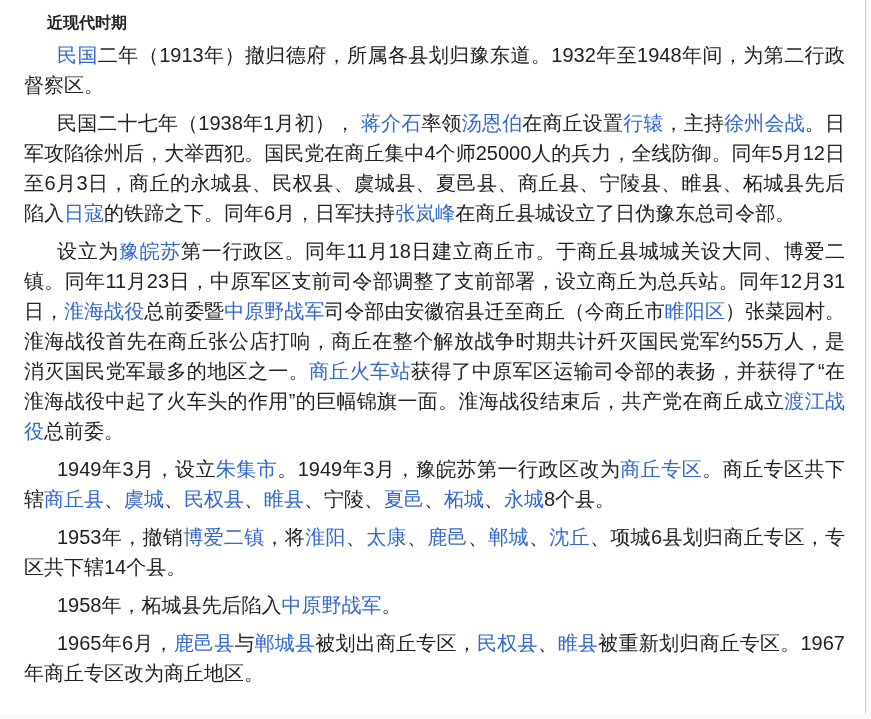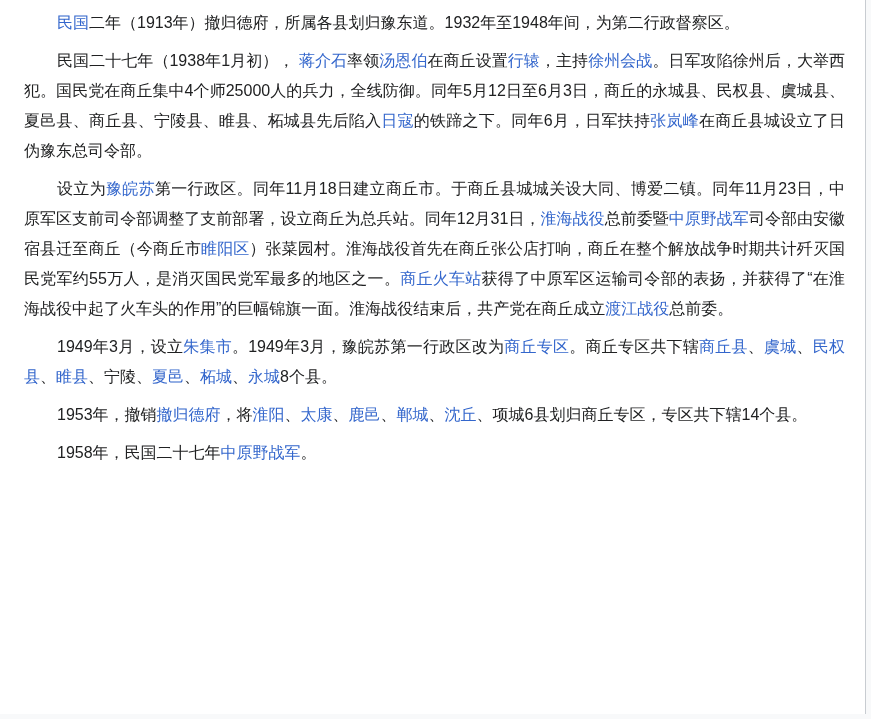--- a/index.html
+++ b/index.html
@@ -37,40 +37,42 @@
     font-size: 16px;
     line-height: 19px;
     font-weight: bold;
     color: var(--text-color, #202122);
   }
   .paragraphs {
     margin: 6px 26px 0 24px;
   }
   .paragraphs p {
     margin: 8px 0;
-    font-size: 16px;
+    font-size: 20px;
     line-height: 30px;
     text-indent: 33px;
     color: var(--text-color, #202122);
     text-align: justify;
     text-justify: inter-ideograph;
   }
   a.wlink {
     color: var(--link-color, #3366cc);
     text-decoration: none;
     cursor: pointer;
   }
 </style>
 </head>
 <body>
 
 <div class="viewport">
+  <h4 class="section-heading">近现代时期</h4>
   <div class="paragraphs">
       <p><a href="#" class="wlink">民国</a><span>二年（1913年）撤归德府，所属各县划归豫东道。1932年至1948年间，为第二行政督察区。</span></p>
       <p><span>民国二十七年（1938年1月初）， </span><a href="#" class="wlink">蒋介石</a><span>率领</span><a href="#" class="wlink">汤恩伯</a><span>在商丘设置</span><a href="#" class="wlink">行辕</a><span>，主持</span><a href="#" class="wlink">徐州会战</a><span>。日军攻陷徐州后，大举西犯。国民党在商丘集中4个师25000人的兵力，全线防御。同年5月12日至6月3日，商丘的永城县、民权县、虞城县、夏邑县、商丘县、宁陵县、睢县、柘城县先后陷入</span><a href="#" class="wlink">日寇</a><span>的铁蹄之下。同年6月，日军扶持</span><a href="#" class="wlink">张岚峰</a><span>在商丘县城设立了日伪豫东总司令部。</span></p>
       <p><span>设立为</span><a href="#" class="wlink">豫皖苏</a><span>第一行政区。同年11月18日建立商丘市。于商丘县城城关设大同、博爱二镇。同年11月23日，中原军区支前司令部调整了支前部署，设立商丘为总兵站。同年12月31日，</span><a href="#" class="wlink">淮海战役</a><span>总前委暨</span><a href="#" class="wlink">中原野战军</a><span>司令部由安徽宿县迁至商丘（今商丘市</span><a href="#" class="wlink">睢阳区</a><span>）张菜园村。淮海战役首先在商丘张公店打响，商丘在整个解放战争时期共计歼灭国民党军约55万人，是消灭国民党军最多的地区之一。</span><a href="#" class="wlink">商丘火车站</a><span>获得了中原军区运输司令部的表扬，并获得了“在淮海战役中起了火车头的作用”的巨幅锦旗一面。淮海战役结束后，共产党在商丘成立</span><a href="#" class="wlink">渡江战役</a><span>总前委。</span></p>
       <p><span>1949年3月，设立</span><a href="#" class="wlink">朱集市</a><span>。1949年3月，豫皖苏第一行政区改为</span><a href="#" class="wlink">商丘专区</a><span>。商丘专区共下辖</span><a href="#" class="wlink">商丘县</a><span>、</span><a href="#" class="wlink">虞城</a><span>、</span><a href="#" class="wlink">民权县</a><span>、</span><a href="#" class="wlink">睢县</a><span>、宁陵、</span><a href="#" class="wlink">夏邑</a><span>、</span><a href="#" class="wlink">柘城</a><span>、</span><a href="#" class="wlink">永城</a><span>8个县。</span></p>
-      <p><span>1953年，撤销</span><a href="#" class="wlink">撤归德府</a><span>，将</span><a href="#" class="wlink">淮阳</a><span>、</span><a href="#" class="wlink">太康</a><span>、</span><a href="#" class="wlink">鹿邑</a><span>、</span><a href="#" class="wlink">郸城</a><span>、</span><a href="#" class="wlink">沈丘</a><span>、项城6县划归商丘专区，专区共下辖14个县。</span></p>
-      <p><span>1958年，民国二十七年</span><a href="#" class="wlink">中原野战军</a><span>。</span></p>
+      <p><span>1953年，撤销</span><a href="#" class="wlink">博爱二镇</a><span>，将</span><a href="#" class="wlink">淮阳</a><span>、</span><a href="#" class="wlink">太康</a><span>、</span><a href="#" class="wlink">鹿邑</a><span>、</span><a href="#" class="wlink">郸城</a><span>、</span><a href="#" class="wlink">沈丘</a><span>、项城6县划归商丘专区，专区共下辖14个县。</span></p>
+      <p><span>1958年，柘城县先后陷入</span><a href="#" class="wlink">中原野战军</a><span>。</span></p>
+      <p><span>1965年6月，</span><a href="#" class="wlink">鹿邑县</a><span>与</span><a href="#" class="wlink">郸城县</a><span>被划出商丘专区，</span><a href="#" class="wlink">民权县</a><span>、</span><a href="#" class="wlink">睢县</a><span>被重新划归商丘专区。1967年商丘专区改为商丘地区。</span></p>
     </div>
   <div class="edge-right"></div>
   <div class="edge-bottom"></div>
 </div>
 
 </body></html>

